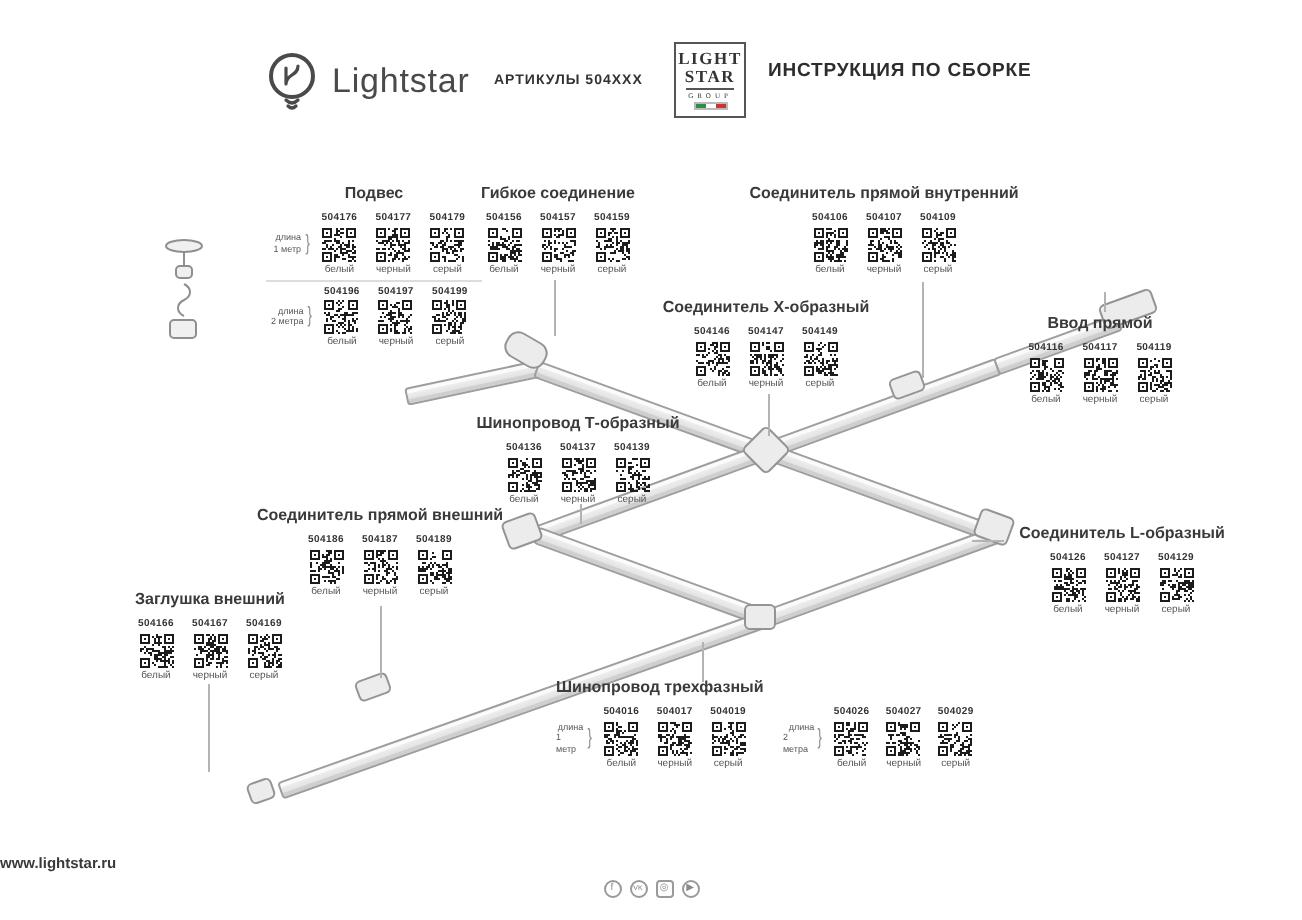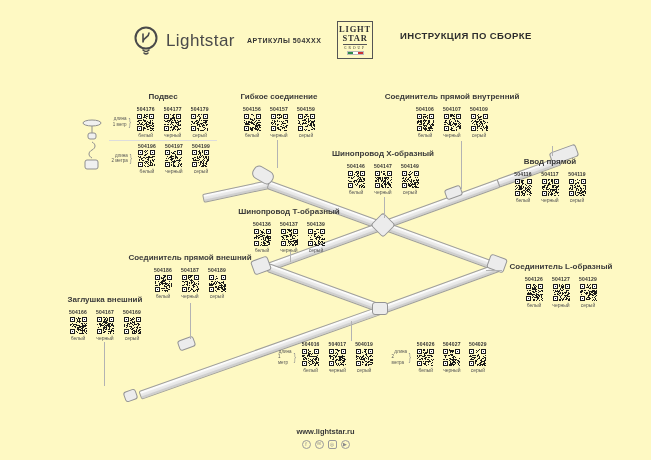--- a/index.html
+++ b/index.html
@@ -1,32 +1,32 @@
 <!DOCTYPE html>
 <html><head>
 <meta charset="utf-8">
 <style>
   html,body{margin:0;padding:0;background:#888;}
-  .page{position:relative;width:651px;height:460px;background:#fef9c3;overflow:hidden;
+  .page{position:relative;width:651px;height:460px;background:#ffffff;overflow:hidden;
         font-family:"Liberation Sans",sans-serif;color:#3a3a3a;margin:0 auto;}
 
   
   .logo{position:absolute;left:131px;top:24px;display:flex;align-items:center;gap:5px;}
   .brand{font-size:17px;letter-spacing:.4px;color:#4a4a4a;font-weight:500;}
   .articles{position:absolute;left:247px;top:37px;font-size:7px;font-weight:bold;letter-spacing:.5px;color:#333;}
   .glogo{position:absolute;left:337px;top:21px;width:36px;height:38px;border:1.5px solid #555;
          box-sizing:border-box;display:flex;flex-direction:column;align-items:center;justify-content:center;
          font-family:"Liberation Serif",serif;}
   .glogo .l1{font-size:8.5px;font-weight:bold;letter-spacing:.8px;line-height:9px;color:#333;}
   .glogo .rule{width:24px;height:1px;background:#555;margin:1px 0;}
   .glogo .l3{font-size:3.5px;letter-spacing:2px;color:#333;line-height:4px;}
   .glogo .flag{display:flex;width:15px;height:2px;margin-top:1.5px;border:0.5px solid #bbb;}
   .glogo .flag i{flex:1;}
   .htitle{position:absolute;left:384px;top:30px;font-size:9.5px;font-weight:bold;color:#2d2d2d;
-          line-height:12px;letter-spacing:.4px;margin-left:16px;}
+          line-height:12px;letter-spacing:.4px;}
 
   
   .bar{position:absolute;height:7px;background:linear-gradient(180deg,#f4f4f4,#dcdcdc);
        border:1px solid #9e9e9e;border-radius:2px;transform-origin:0 50%;
        box-shadow:inset 0 2px 0 #fbfbfb, inset 0 -2px 0 #cfcfcf;}
   .piece{position:absolute;background:#ececec;border:1px solid #949494;border-radius:3px;transform-origin:50% 50%;}
   .ln{position:absolute;width:1px;background:#b3b3b3;}
   .lnh{position:absolute;height:1px;background:#b3b3b3;}
 
   .b5{left:268px;top:180px;width:122px;transform:rotate(20deg);}
@@ -71,33 +71,33 @@
   .row-sep{border-top:1px solid #ddd;}
   .rows-inline .row-sep{border-top:none;}
   .note{display:flex;flex-direction:column;align-items:flex-end;font-size:4.5px;color:#555;line-height:5.5px;margin-right:1px;}
   .brace{font-size:11px;color:#8a8a8a;transform:scaleX(.6);margin-right:1px;line-height:10px;}
   .item{width:25px;display:flex;flex-direction:column;align-items:center;margin:0 1px;}
   .art{font-size:5px;font-weight:bold;color:#333;letter-spacing:.2px;}
   .qr{width:17px;height:17px;margin:1.5px 0 1px;}
   .qr svg{display:block;width:17px;height:17px;}
   .clr{font-size:5px;color:#555;}
 
-  .sec-podves{left:109px;top:92px;width:108px;}
+  .sec-podves{left:133px;top:92px;width:108px;}
   .sec-gibkoe{left:233px;top:92px;width:92px;}
-  .sec-pryamoy-vnutrenniy{left:384px;top:92px;width:136px;}
+  .sec-pryamoy-vnutrenniy{left:374px;top:92px;width:136px;}
   .sec-x-obrazny{left:328px;top:149px;width:110px;}
   .sec-vvod-pitaniya{left:502px;top:157px;width:96px;}
   .sec-t-obrazny{left:234px;top:207px;width:110px;}
   .sec-pryamoy-vneshniy{left:128px;top:253px;width:124px;}
   .sec-l-obrazny{left:505px;top:262px;width:112px;}
   .sec-zaglushka{left:50px;top:295px;width:110px;}
   .sec-shinoprovod{left:278px;top:339px;width:212px;}
 
   
-  .furl{position:absolute;left:0;right:0;top:427px;text-align:center;font-size:7.5px;font-weight:bold;color:#3a3a3a;}
+  .furl{position:absolute;left:0;right:0;top:427px;font-size:7.5px;font-weight:bold;color:#3a3a3a;}
   .social{position:absolute;left:0;right:0;top:440px;display:flex;justify-content:center;gap:4px;}
   .sicon{width:9px;height:9px;border:1px solid #9a9a9a;border-radius:50%;box-sizing:border-box;
          display:flex;align-items:center;justify-content:center;font-size:5px;color:#8a8a8a;line-height:1;}
 </style>
 </head>
 <body>
 
 <div class="page">
 
   <div class="logo">
@@ -1341,21 +1341,21 @@
                 <rect x="15" y="16" width="1" height="1"></rect>
                 <rect x="16" y="16" width="1" height="1"></rect>
               </svg>
             </span>
             <span class="clr">серый</span>
           </div>
         </div>
       </div>
     </div>
   <div class="section sec-x-obrazny">
-      <div class="sec-title">Шинопровод Х-образный</div>
+      <div class="sec-title">Соединитель Х-образный</div>
       <div class="rows">
         <div class="row">
           <div class="item">
             <span class="art">504146</span>
             <span class="qr">
               <svg viewBox="0 0 17 17" fill="#1c1c1c" shape-rendering="crispEdges">
                 <rect x="0" y="0" width="5" height="5"></rect>
                 <rect x="1" y="1" width="3" height="3" fill="#fff"></rect>
                 <rect x="2" y="2" width="1" height="1"></rect>
                 <rect x="12" y="0" width="5" height="5"></rect>
@@ -3168,20 +3168,21 @@
                 <rect x="15" y="16" width="1" height="1"></rect>
                 <rect x="16" y="16" width="1" height="1"></rect>
               </svg>
             </span>
             <span class="clr">серый</span>
           </div>
         </div>
       </div>
     </div>
   <div class="section sec-shinoprovod ttl-left rows-inline">
+      <div class="sec-title">Шинопровод трехфазный</div>
       <div class="rows">
         <div class="row">
           <div class="note">
             <span>длина</span>
             <span>1 метр</span>
           </div>
           <span class="brace">}</span>
           <div class="item">
             <span class="art">504016</span>
             <span class="qr">

